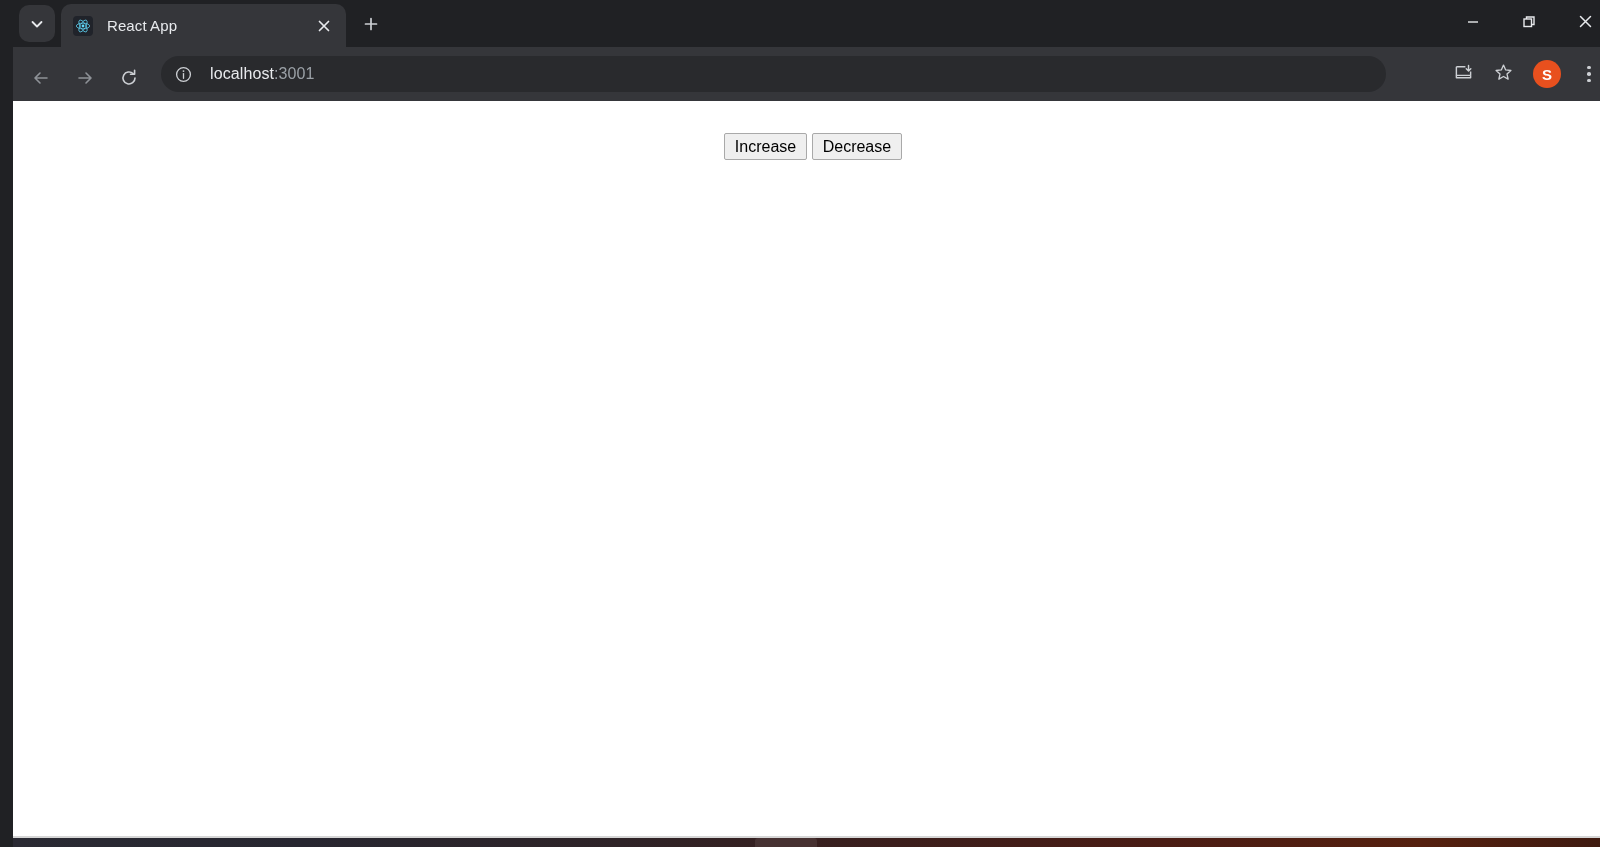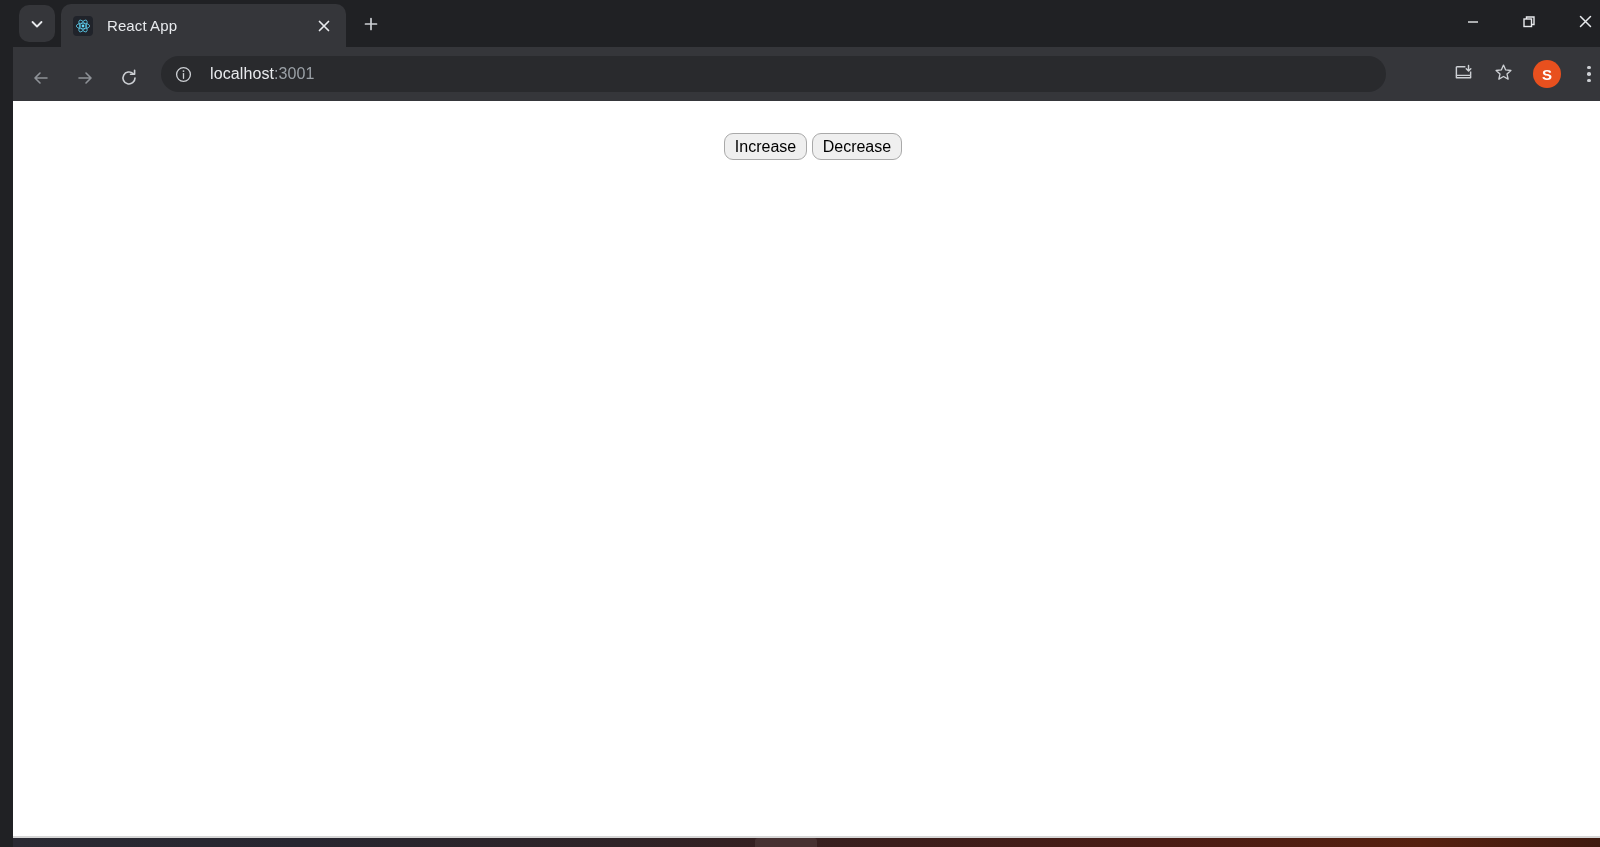--- a/index.html
+++ b/index.html
@@ -182,21 +182,21 @@
     text-align: center;
     padding-top: 32px;
     font-family: "Liberation Sans", sans-serif;
   }
   .counter-btn {
     font-family: "Liberation Sans", sans-serif;
     font-size: 16px;
     color: #000;
     background: #efefef;
     border: 1px solid #a9a9a9;
-    border-radius: 9px;
+    border-radius: 2px;
     padding: 3px 10px;
     line-height: 19px;
     cursor: default;
   }
   .count-heading {
     font-size: 42px;
     font-weight: bold;
     color: #000;
     margin: 22px 0 21px 0;
     letter-spacing: -.3px;

